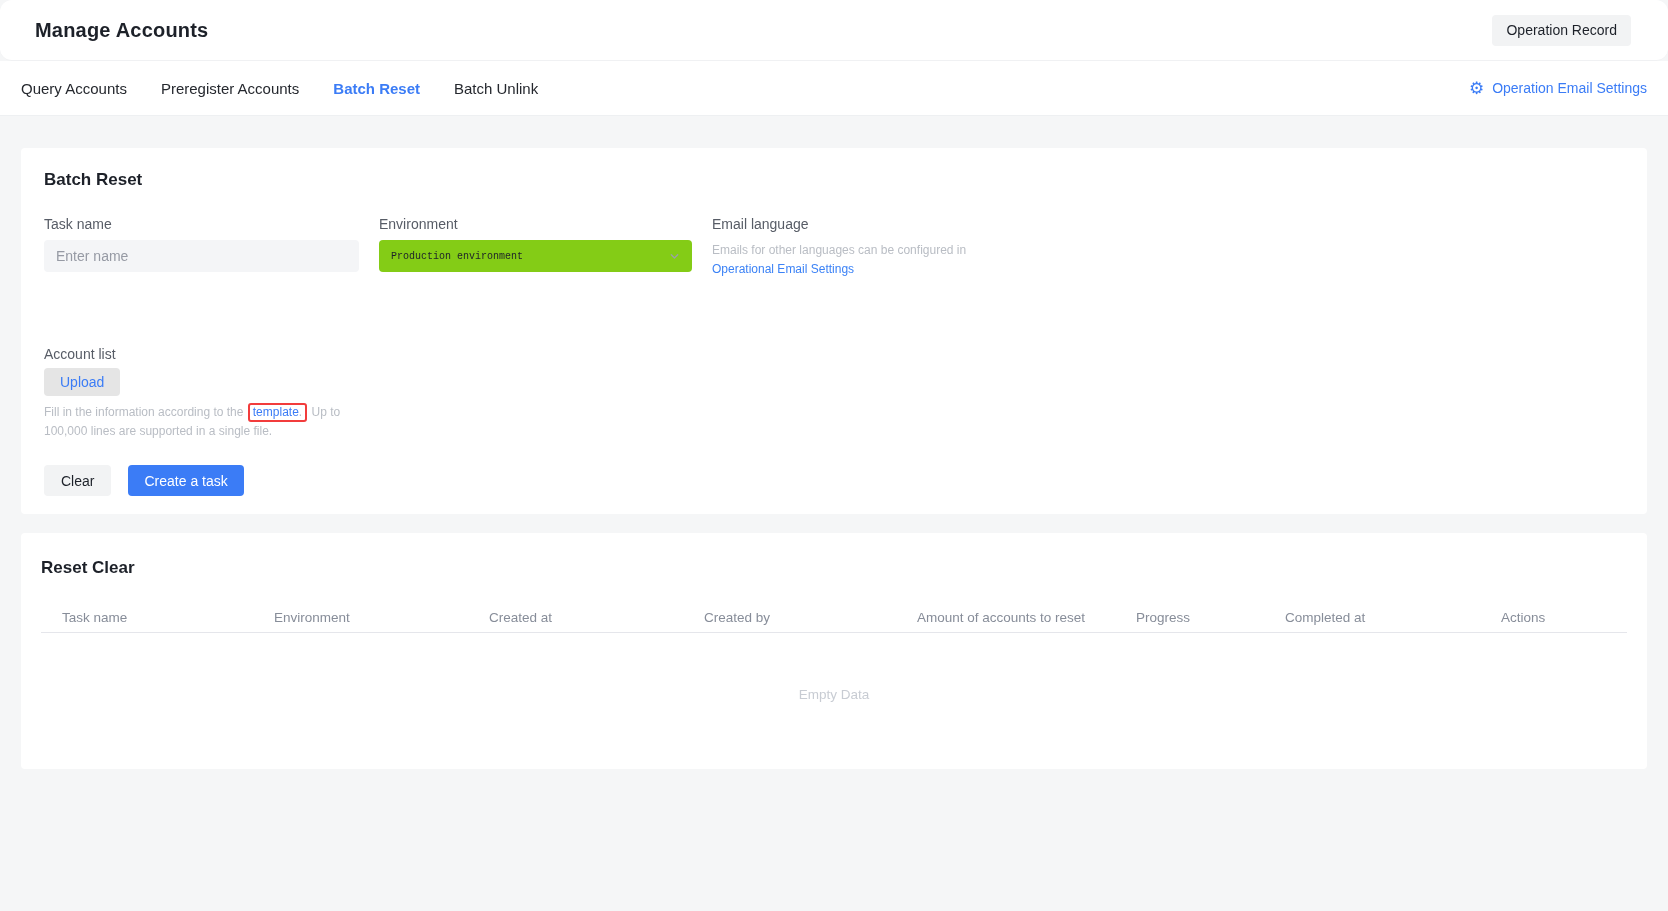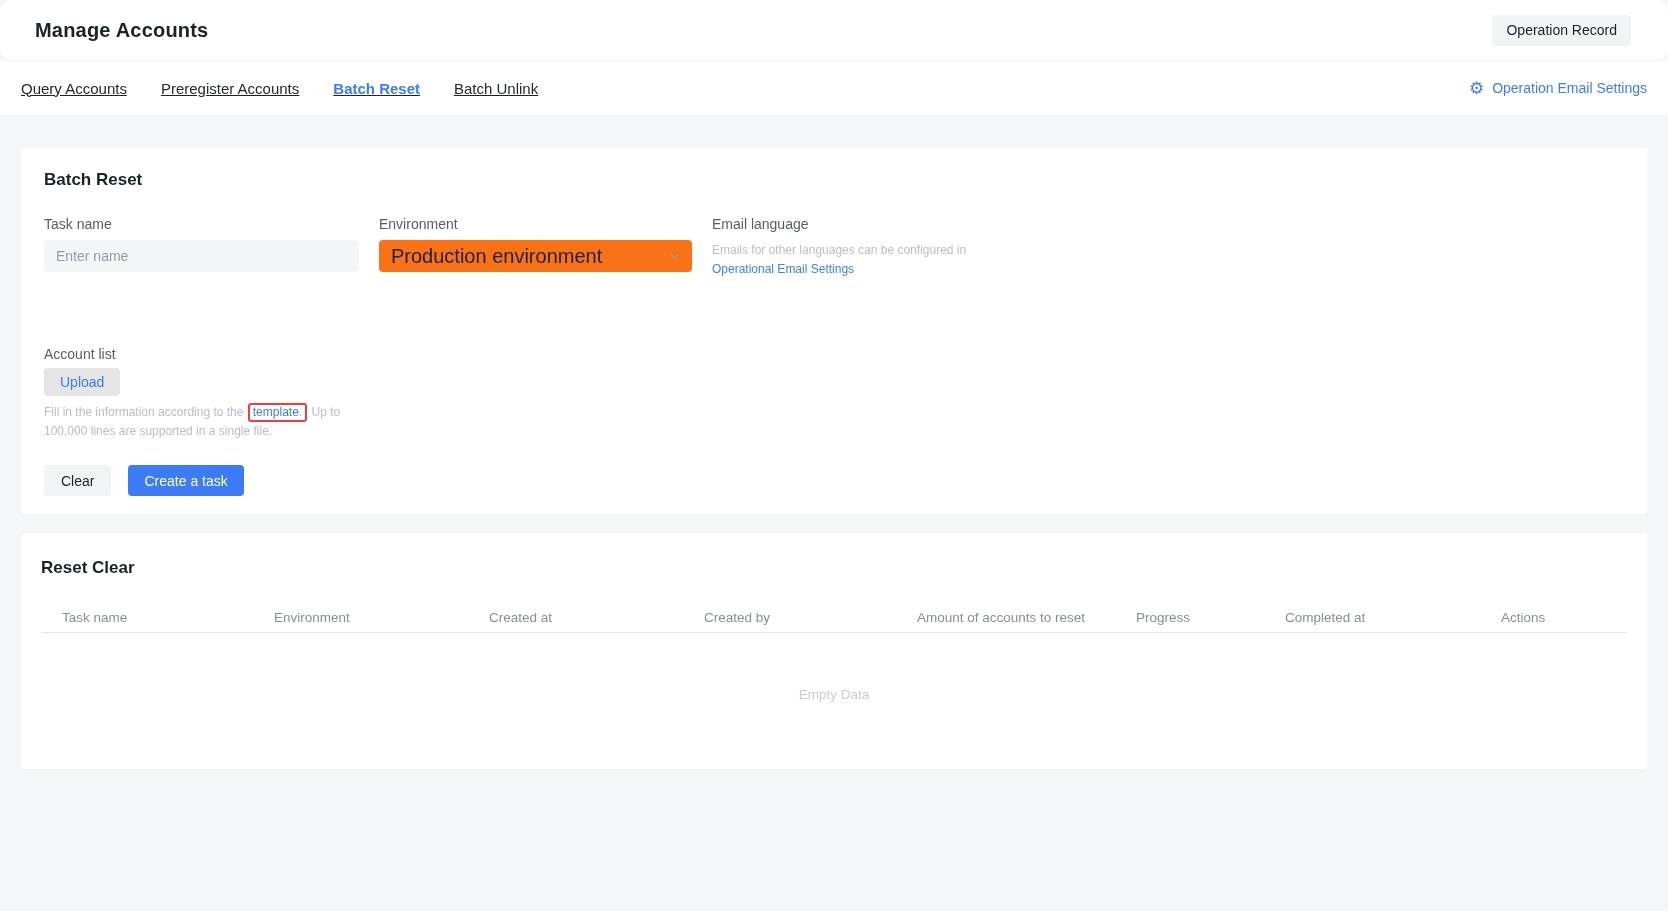--- a/index.html
+++ b/index.html
@@ -38,21 +38,21 @@
   
   .tabbar {
     height: 55px;
     background: #ffffff;
     border-bottom: 1px solid #eef0f2;
     display: flex;
     align-items: center;
     justify-content: space-between;
     padding: 0 21px;
   }
-  .tabs { display: flex; align-items: center; gap: 34px; text-decoration: underline; }
+  .tabs { display: flex; align-items: center; gap: 34px; }
   .tab {
     font-size: 15px;
     color: #25282e;
     cursor: pointer;
     white-space: nowrap;
   }
   .tab.active { color: #3b7cf6; font-weight: 700; }
   .settings-link {
     display: flex;
     align-items: center;
@@ -93,29 +93,30 @@
     border-radius: 4px;
     padding: 0 12px;
     font-size: 14px;
     font-family: inherit;
     color: #701a75;
   }
   .text-input::placeholder { color: #969aa4; }
   .select {
     width: 100%;
     height: 32px;
-    background: #f97316;
+    background: #84cc16;
     border-radius: 4px;
     padding: 0 12px;
     display: flex;
     align-items: center;
     justify-content: space-between;
-    font-size: 20px;
-    color: #1d2129;
-    cursor: pointer;
+    font-size: 10px;
+    color: #1d2129;
+    cursor: pointer;
+    font-family: Liberation Mono, monospace;
   }
   .field-hint { font-size: 12px; color: #b9bdc4; line-height: 17px; margin-top: 10px; }
   .hint-link-line {
     display: inline-block;
     font-size: 12px;
     color: #3b82f6;
     line-height: 17px;
     margin-top: 2px;
     text-decoration: none;
     cursor: pointer;

